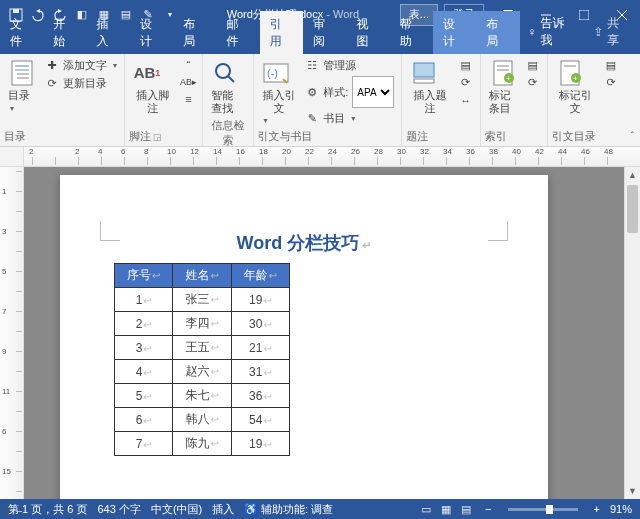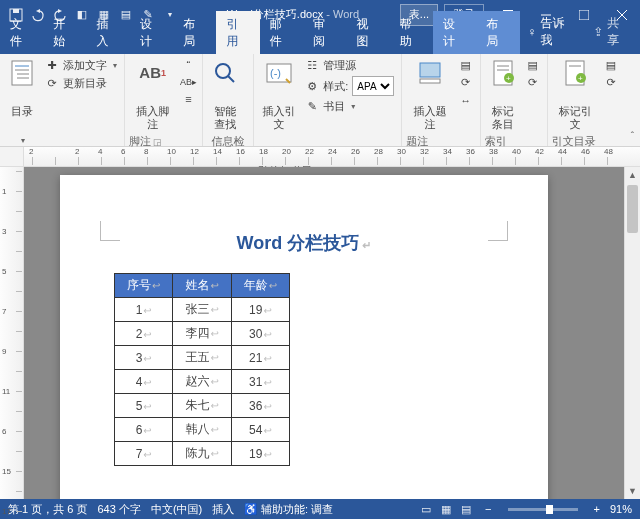--- a/index.html
+++ b/index.html
@@ -17,21 +17,21 @@
 .tab{padding:5px 10px 4px;cursor:pointer}
 .tab.active{background:#f3f3f3;color:#2b579a}
 .tab.ctx{background:#5f8dd3}
 .tell{display:flex;align-items:center;gap:4px;padding:5px 8px;color:#fff}
 .share{margin-left:auto;padding:5px 10px;display:flex;align-items:center;gap:4px;opacity:.8}
 .ribbon{height:93px;background:#f3f3f3;border-bottom:1px solid #d4d4d4;display:flex}
 .group{border-right:1px solid #e0e0e0;display:flex;flex-direction:column;padding:3px 4px 0}
 .group-body{flex:1;display:flex;gap:2px;align-items:flex-start}
 .group-label{font-size:11px;color:#666;text-align:center;padding:2px 0;display:flex;align-items:center;justify-content:flex-start;gap:2px}
 .group-label .dlauncher{font-size:9px;color:#888}
-.bigbtn{display:flex;flex-direction:column;align-items:center;justify-content:flex-start;padding:2px 4px;min-width:36px;gap:18px;font-size:11px;line-height:1.15;text-align:center}
+.bigbtn{display:flex;flex-direction:column;align-items:flex-start;justify-content:flex-start;padding:2px 4px;min-width:36px;gap:2px;font-size:11px;line-height:1.15;text-align:center}
 .bigbtn .ico{width:28px;height:28px;display:flex;align-items:center;justify-content:center}
 .smallbtn{display:flex;align-items:center;gap:4px;padding:1px 3px;font-size:11px;white-space:nowrap}
 .smallbtn .ico{width:14px;height:14px;display:flex;align-items:center;justify-content:center}
 .stack{display:flex;flex-direction:column;gap:1px}
 .carat{font-size:8px;color:#666;margin-left:2px}
 .ruler-row{height:20px;background:#fafafa;display:flex;border-bottom:1px solid #ddd}
 .ruler-corner{width:24px;border-right:1px solid #ddd;background:#f3f3f3}
 .hruler{flex:1;position:relative;background:linear-gradient(to bottom,#fdfdfd,#f0f0f0);font-size:8px;color:#555;overflow:hidden}
 .hruler .ticks{position:absolute;left:8px;top:0;display:flex}
 .hruler .tick{width:23px;text-align:center;border-left:1px solid #bbb;height:8px;margin-top:10px;position:relative}
@@ -41,35 +41,35 @@
 .vruler .vtick{position:absolute;left:16px;width:6px;border-top:1px solid #bbb}
 .page-area{flex:1;overflow:hidden;position:relative;background:#898989}
 .page{position:absolute;left:36px;top:8px;width:488px;background:#fff;box-shadow:0 2px 8px rgba(0,0,0,.3);min-height:600px;padding:56px 48px 20px}
 .corner-l,.corner-r{position:absolute;top:46px;width:20px;height:20px}
 .corner-l{left:40px;border-left:1px solid #bbb;border-bottom:1px solid #bbb}
 .corner-r{right:40px;border-right:1px solid #bbb;border-bottom:1px solid #bbb}
 .doc-slogan{text-align:center;font-size:14px;margin-bottom:18px}
 .slogan-a{color:#d08b6b}
 .slogan-b{color:#e07a5f}
 .pmark{color:#bfbfbf;font-size:11px;margin-left:3px}
-.doc-title{text-align:center;color:#2b579a;font-weight:bold;font-size:18px;margin-bottom:18px}
+.doc-title{text-align:center;color:#2b579a;font-weight:bold;font-size:18px;margin-bottom:8px}
 .doc-table{border-collapse:collapse;margin-left:6px}
 .doc-table th,.doc-table td{border:1px solid #333;padding:3px 12px;font-size:12px;text-align:center;min-width:48px}
 .doc-table th{background:#4472c4;color:#fff;font-weight:normal}
 .cellmark{color:#bfbfbf;font-size:10px;margin-left:1px}
 .scrollbar-v{width:16px;background:#f0f0f0;border-left:1px solid #ddd;position:relative}
 .scrollbar-v .thumb{position:absolute;top:18px;left:2px;right:2px;height:48px;background:#c4c4c4;border-radius:2px}
 .scrollbar-v .arr{position:absolute;left:0;right:0;height:16px;display:flex;align-items:center;justify-content:center;color:#666;font-size:9px}
 .statusbar{height:20px;background:#2b579a;color:#fff;display:flex;align-items:center;font-size:11px;padding:0 8px;gap:10px}
 .statusbar .spacer{flex:1}
 .viewbtns{display:flex;gap:2px;align-items:center}
 .viewbtns span{width:18px;height:16px;display:flex;align-items:center;justify-content:center;opacity:.85}
 .zoom-slider{width:70px;height:3px;background:rgba(255,255,255,.4);position:relative;margin:0 6px}
 .zoom-slider .zthumb{position:absolute;top:-3px;left:38px;width:7px;height:9px;background:#fff}
-select.apa{font-size:10px;height:20px;border:1px solid #aaa;background:#fff}
+select.apa{font-size:10px;height:32px;border:1px solid #aaa;background:#fff}
 svg{display:block}
 </style>
 </head>
 <body>
 
 <div class="titlebar">
   <div class="qat">
     <span>
         <svg width="14" height="14" viewBox="0 0 14 14">
           <rect x="1" y="1" width="12" height="12" fill="none" stroke="#fff" stroke-width="1"></rect>
@@ -124,22 +124,22 @@
       </div>
   </div>
 </div>
 
 <div class="tabs" id="tabs-row">
     <div class="tab">文件</div>
     <div class="tab">开始</div>
     <div class="tab">插入</div>
     <div class="tab">设计</div>
     <div class="tab">布局</div>
+    <div class="tab">邮件</div>
     <div class="tab active">引用</div>
-    <div class="tab">邮件</div>
     <div class="tab">审阅</div>
     <div class="tab">视图</div>
     <div class="tab">帮助</div>
     <div class="tab ctx">设计</div>
     <div class="tab ctx">布局</div>
     <div class="tell"><span>♀</span>告诉我</div>
     <div class="share"><span>⇪</span>共享</div>
   </div>
 
 <div class="ribbon">

